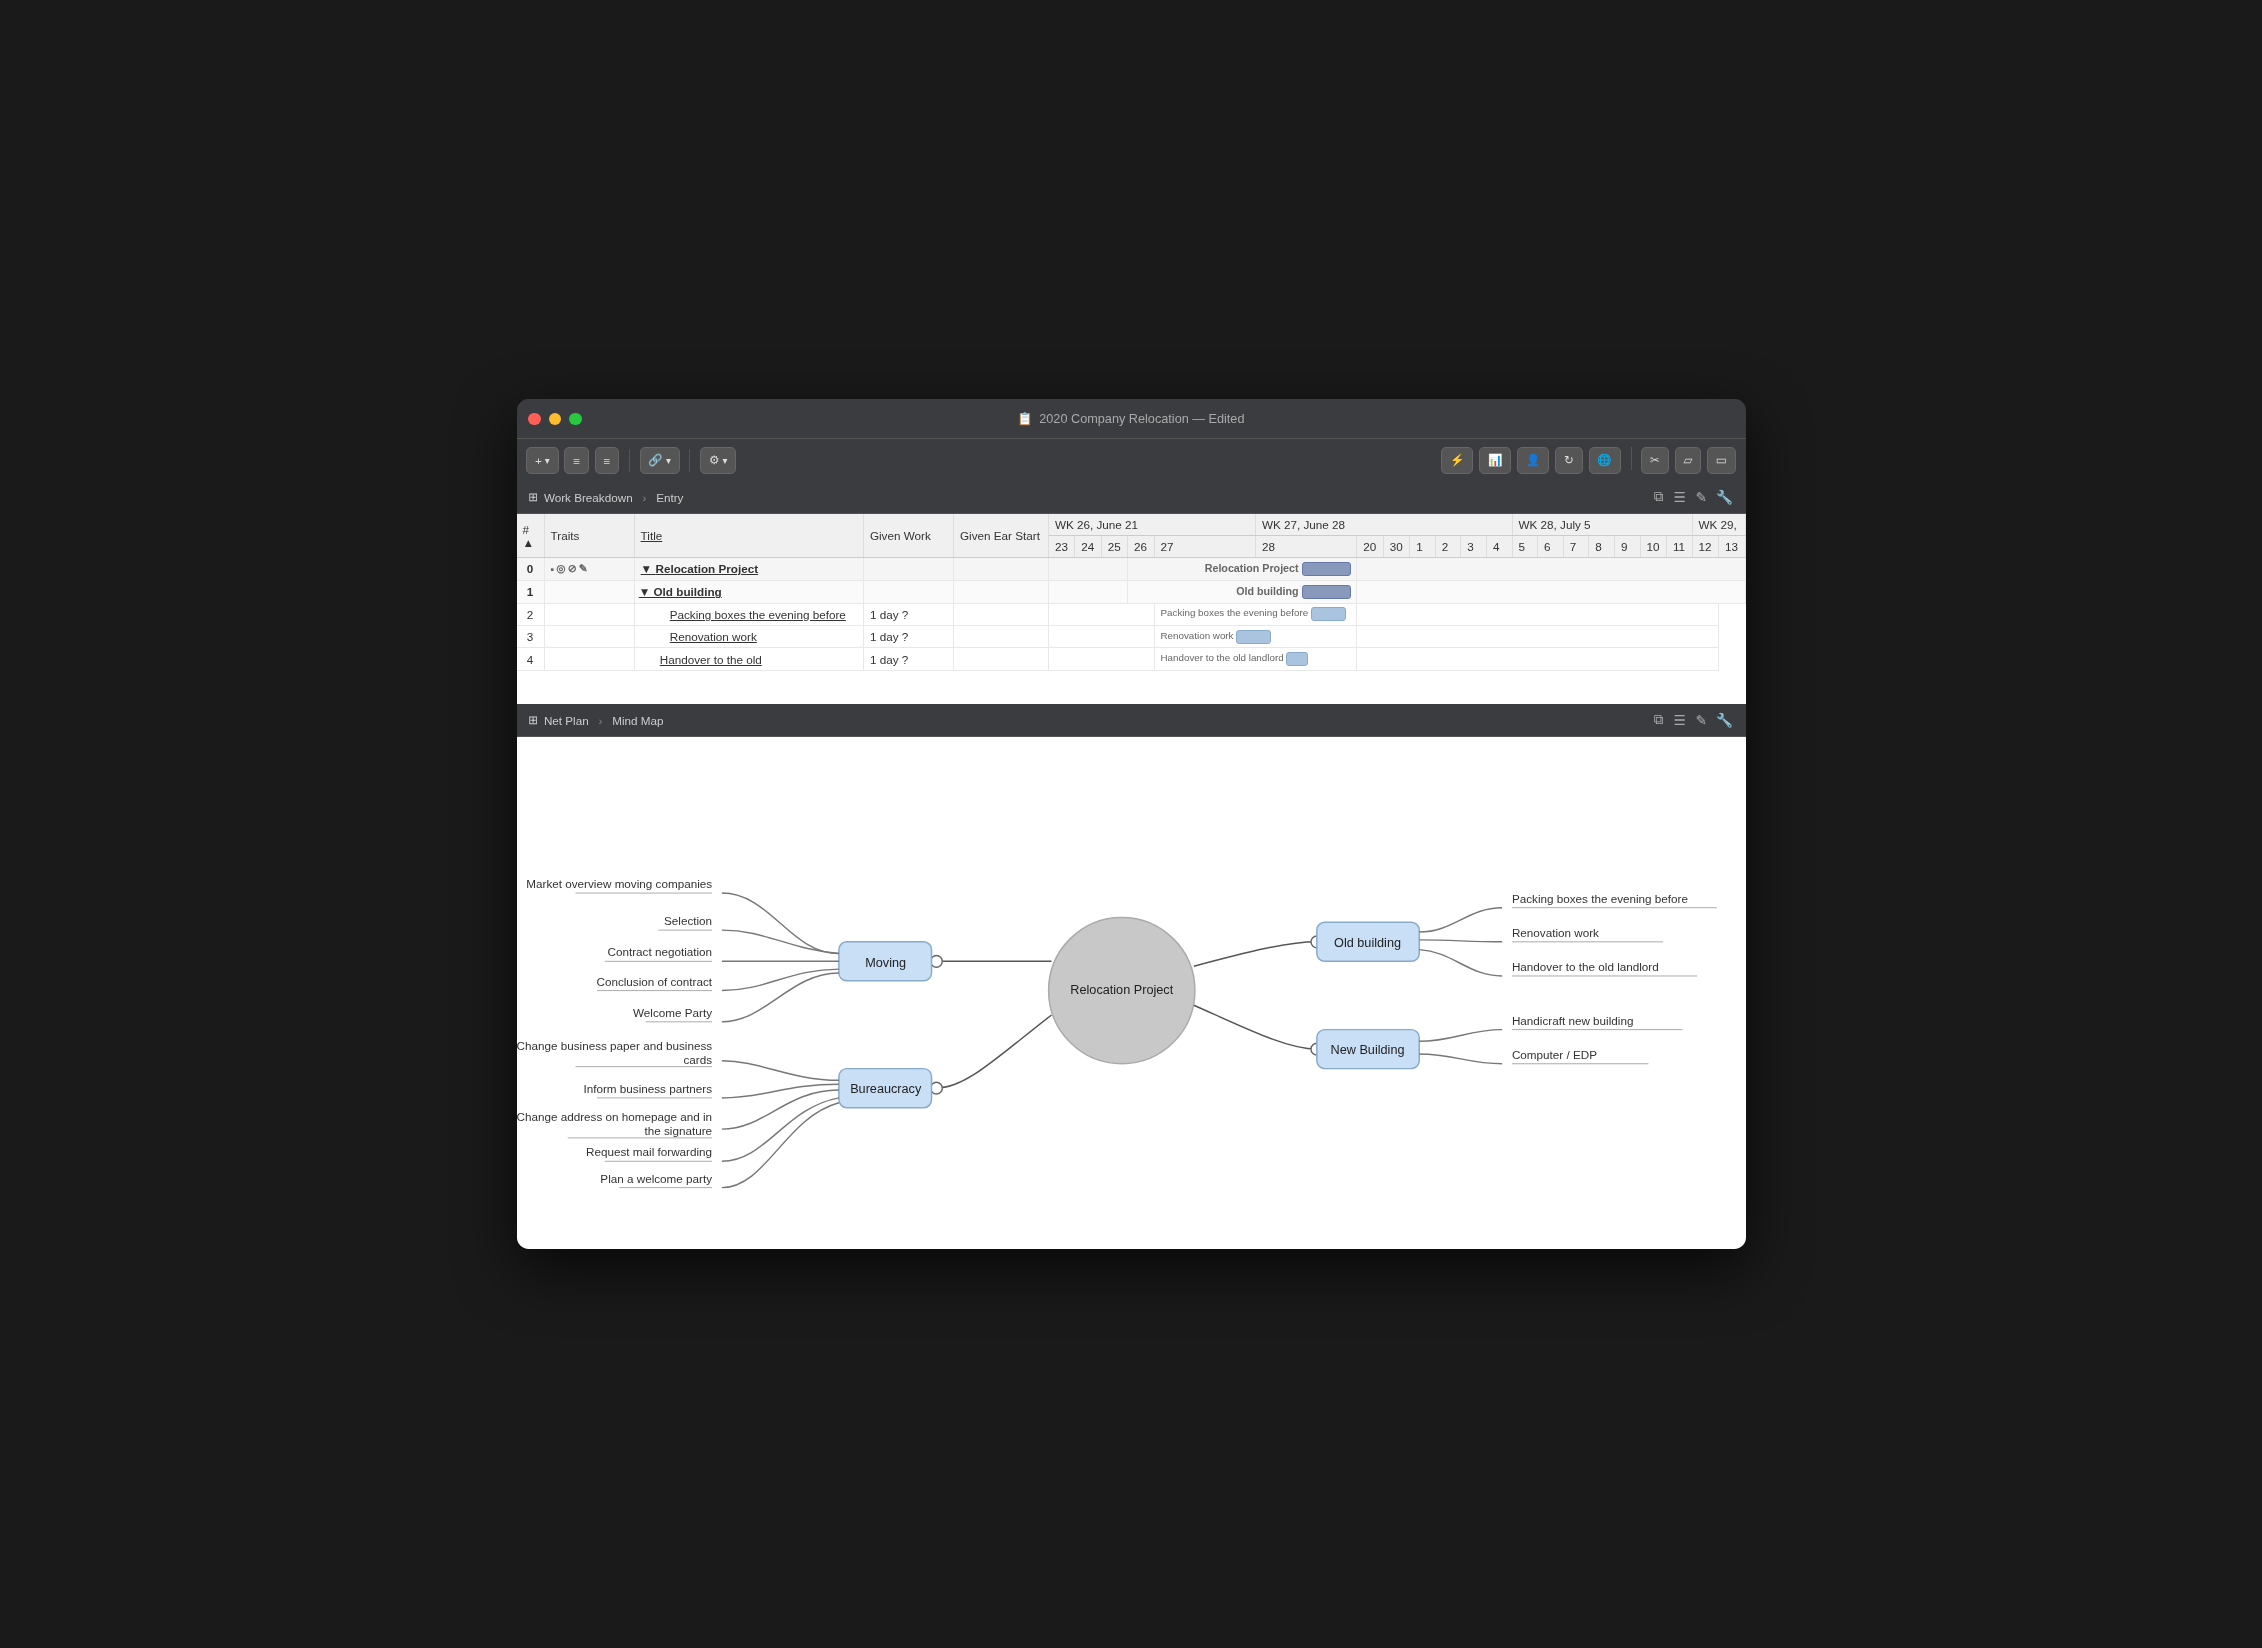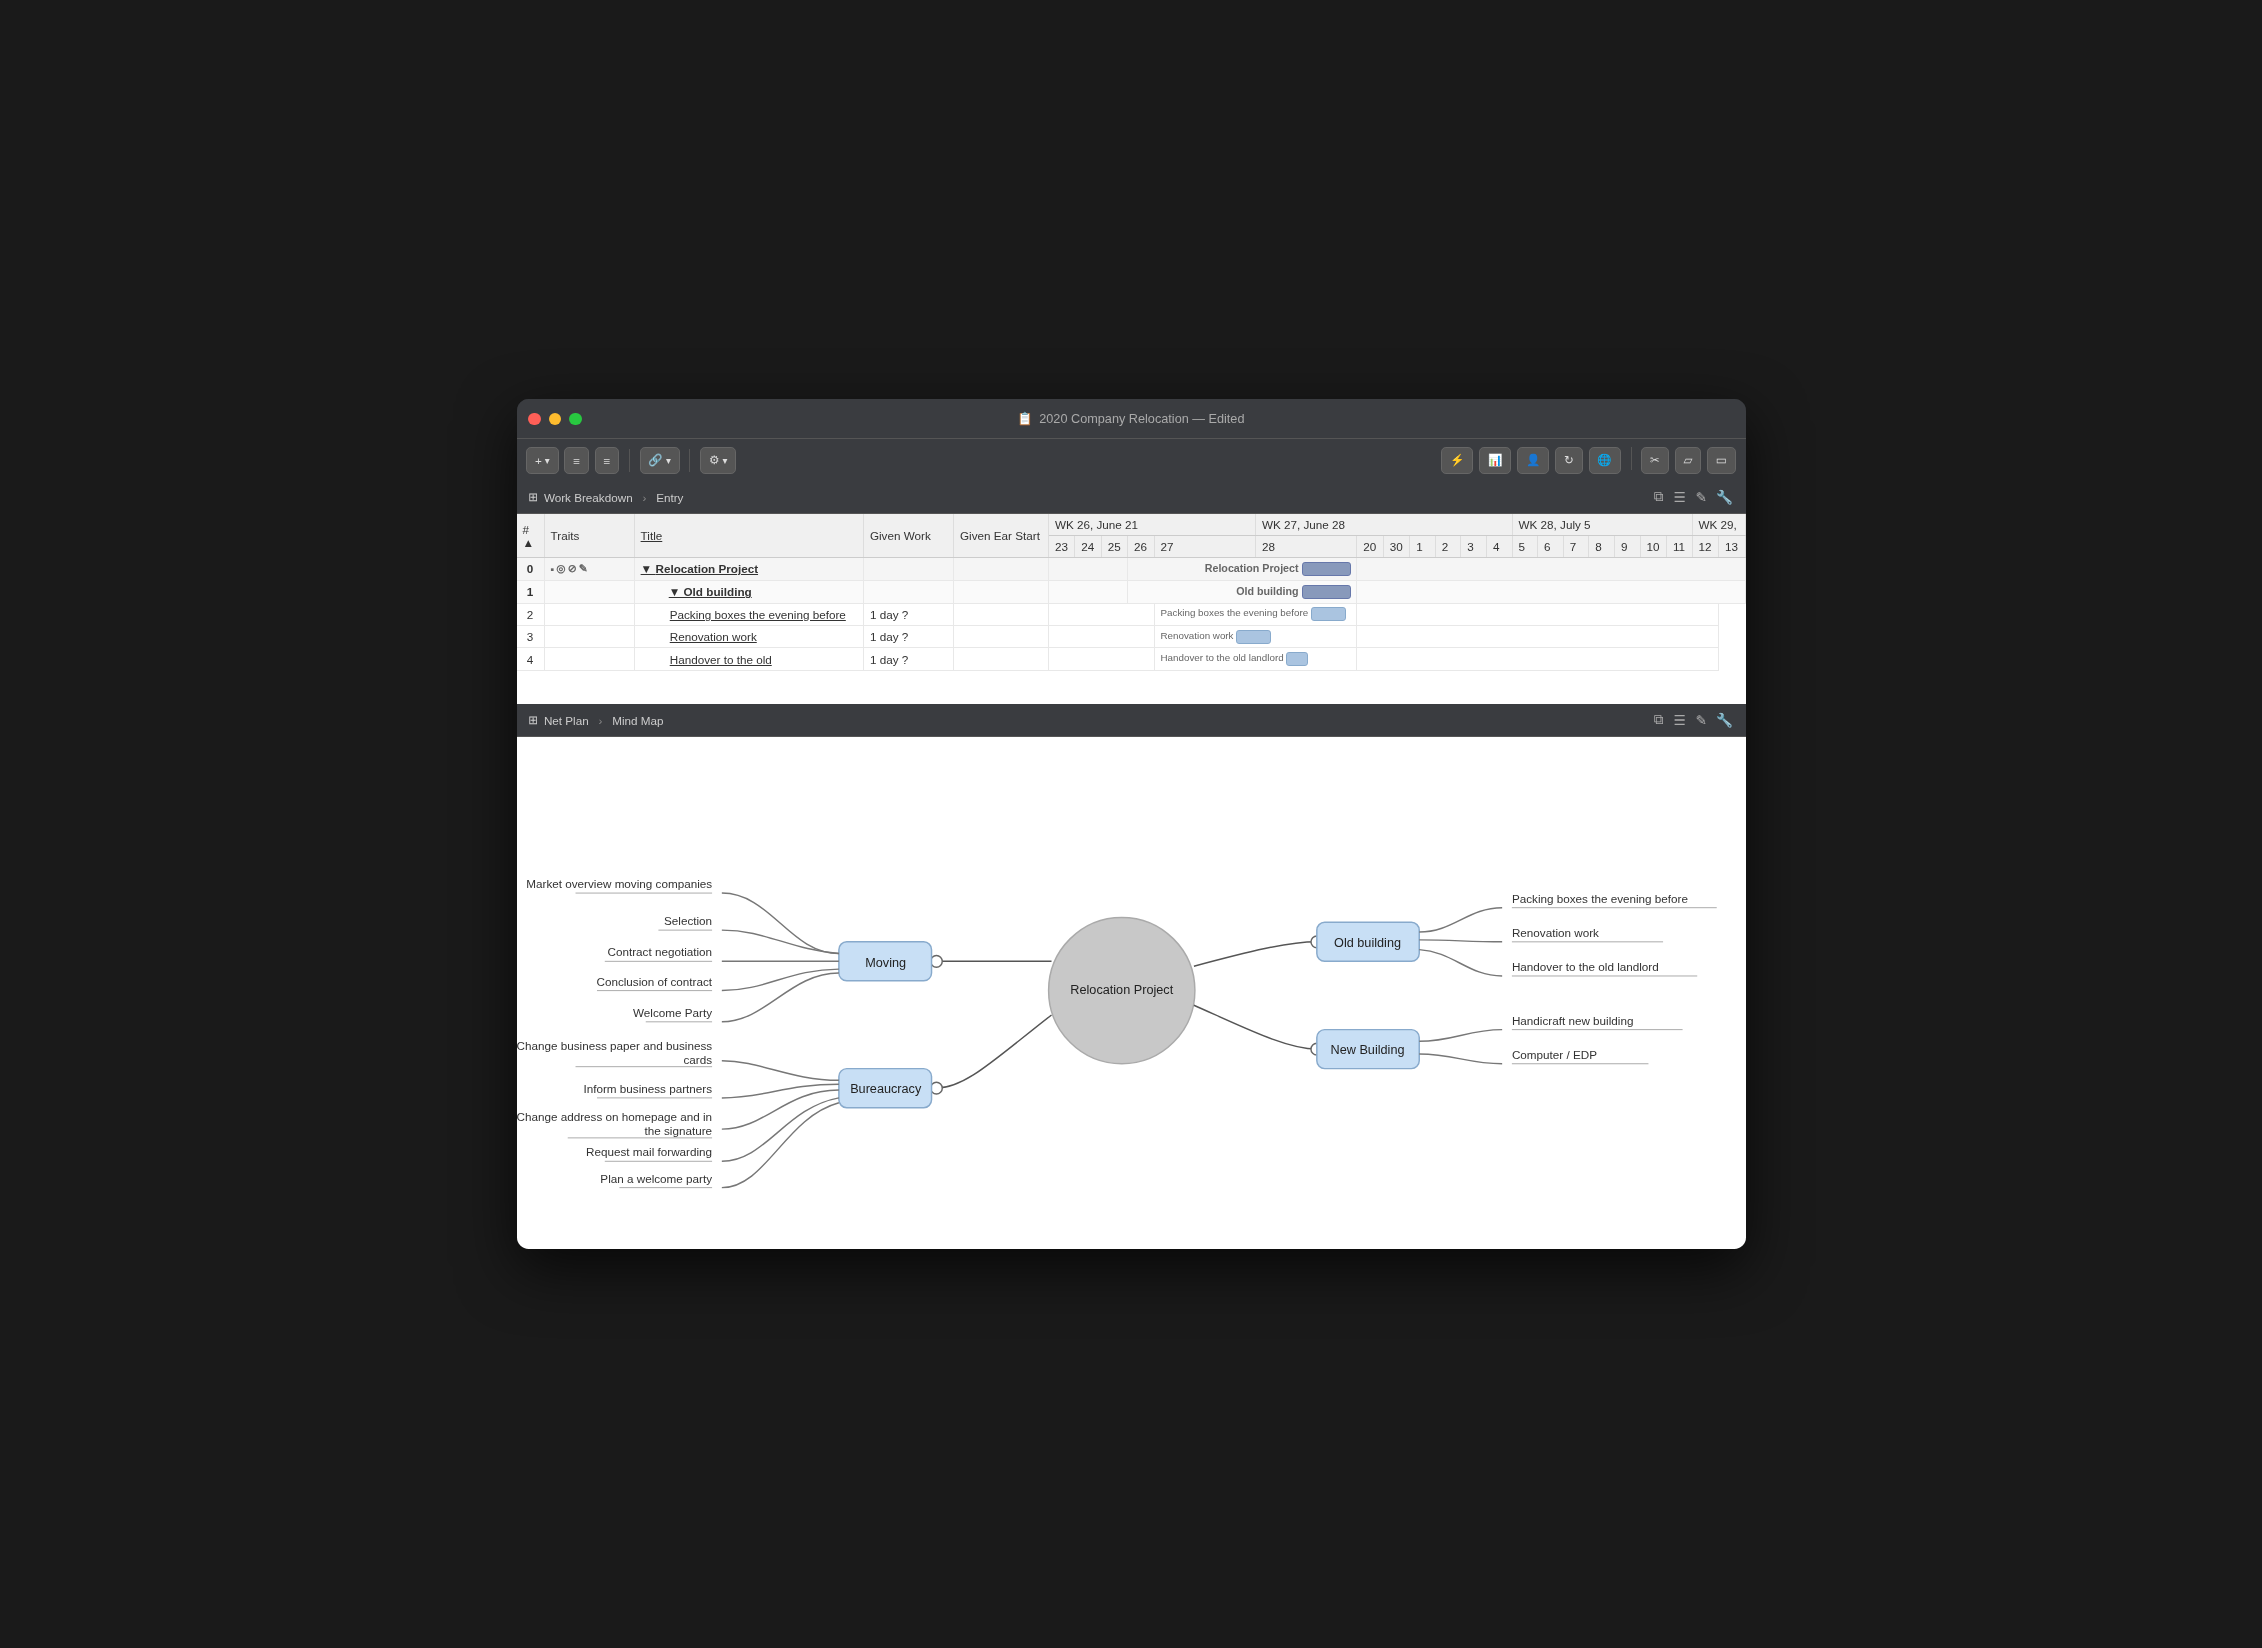--- a/index.html
+++ b/index.html
@@ -310,21 +310,21 @@
             <td colspan="3"></td>
             <td colspan="3" style="text-align:right; font-size:10.7px; color:#666;">
               Relocation Project <span class="gantt-bar gantt-bar-summary"></span>
             </td>
             <td colspan="15"></td>
           </tr>
 
           <tr class="row-group">
             <td class="col-num">1</td>
             <td class="col-traits"></td>
-            <td class="col-title" style="padding-left:34px;">▼ Old building</td>
+            <td class="col-title" style="padding-left:4px;">▼ Old building</td>
             <td class="col-given"></td>
             <td class="col-ear"></td>
             <td colspan="3"></td>
             <td colspan="3" style="text-align:right; font-size:10.7px; color:#666;">
               Old building <span class="gantt-bar gantt-bar-summary"></span>
             </td>
             <td colspan="15"></td>
           </tr>
 
           <tr>
@@ -349,21 +349,21 @@
             <td colspan="4"></td>
             <td colspan="2" style="font-size:9.8px; color:#666;">
               Renovation work <span class="gantt-bar gantt-bar-blue"></span>
             </td>
             <td colspan="14"></td>
           </tr>
 
           <tr>
             <td class="col-num">4</td>
             <td class="col-traits"></td>
-            <td class="col-title" style="padding-left:35px;">Handover to the old</td>
+            <td class="col-title" style="padding-left:25px;">Handover to the old</td>
             <td class="col-given">1 day ?</td>
             <td class="col-ear"></td>
             <td colspan="4"></td>
             <td colspan="2" style="font-size:9.8px; color:#666;">
               Handover to the old landlord <span class="gantt-bar gantt-bar-small"></span>
             </td>
             <td colspan="14"></td>
           </tr>
         </tbody>
       </table>

